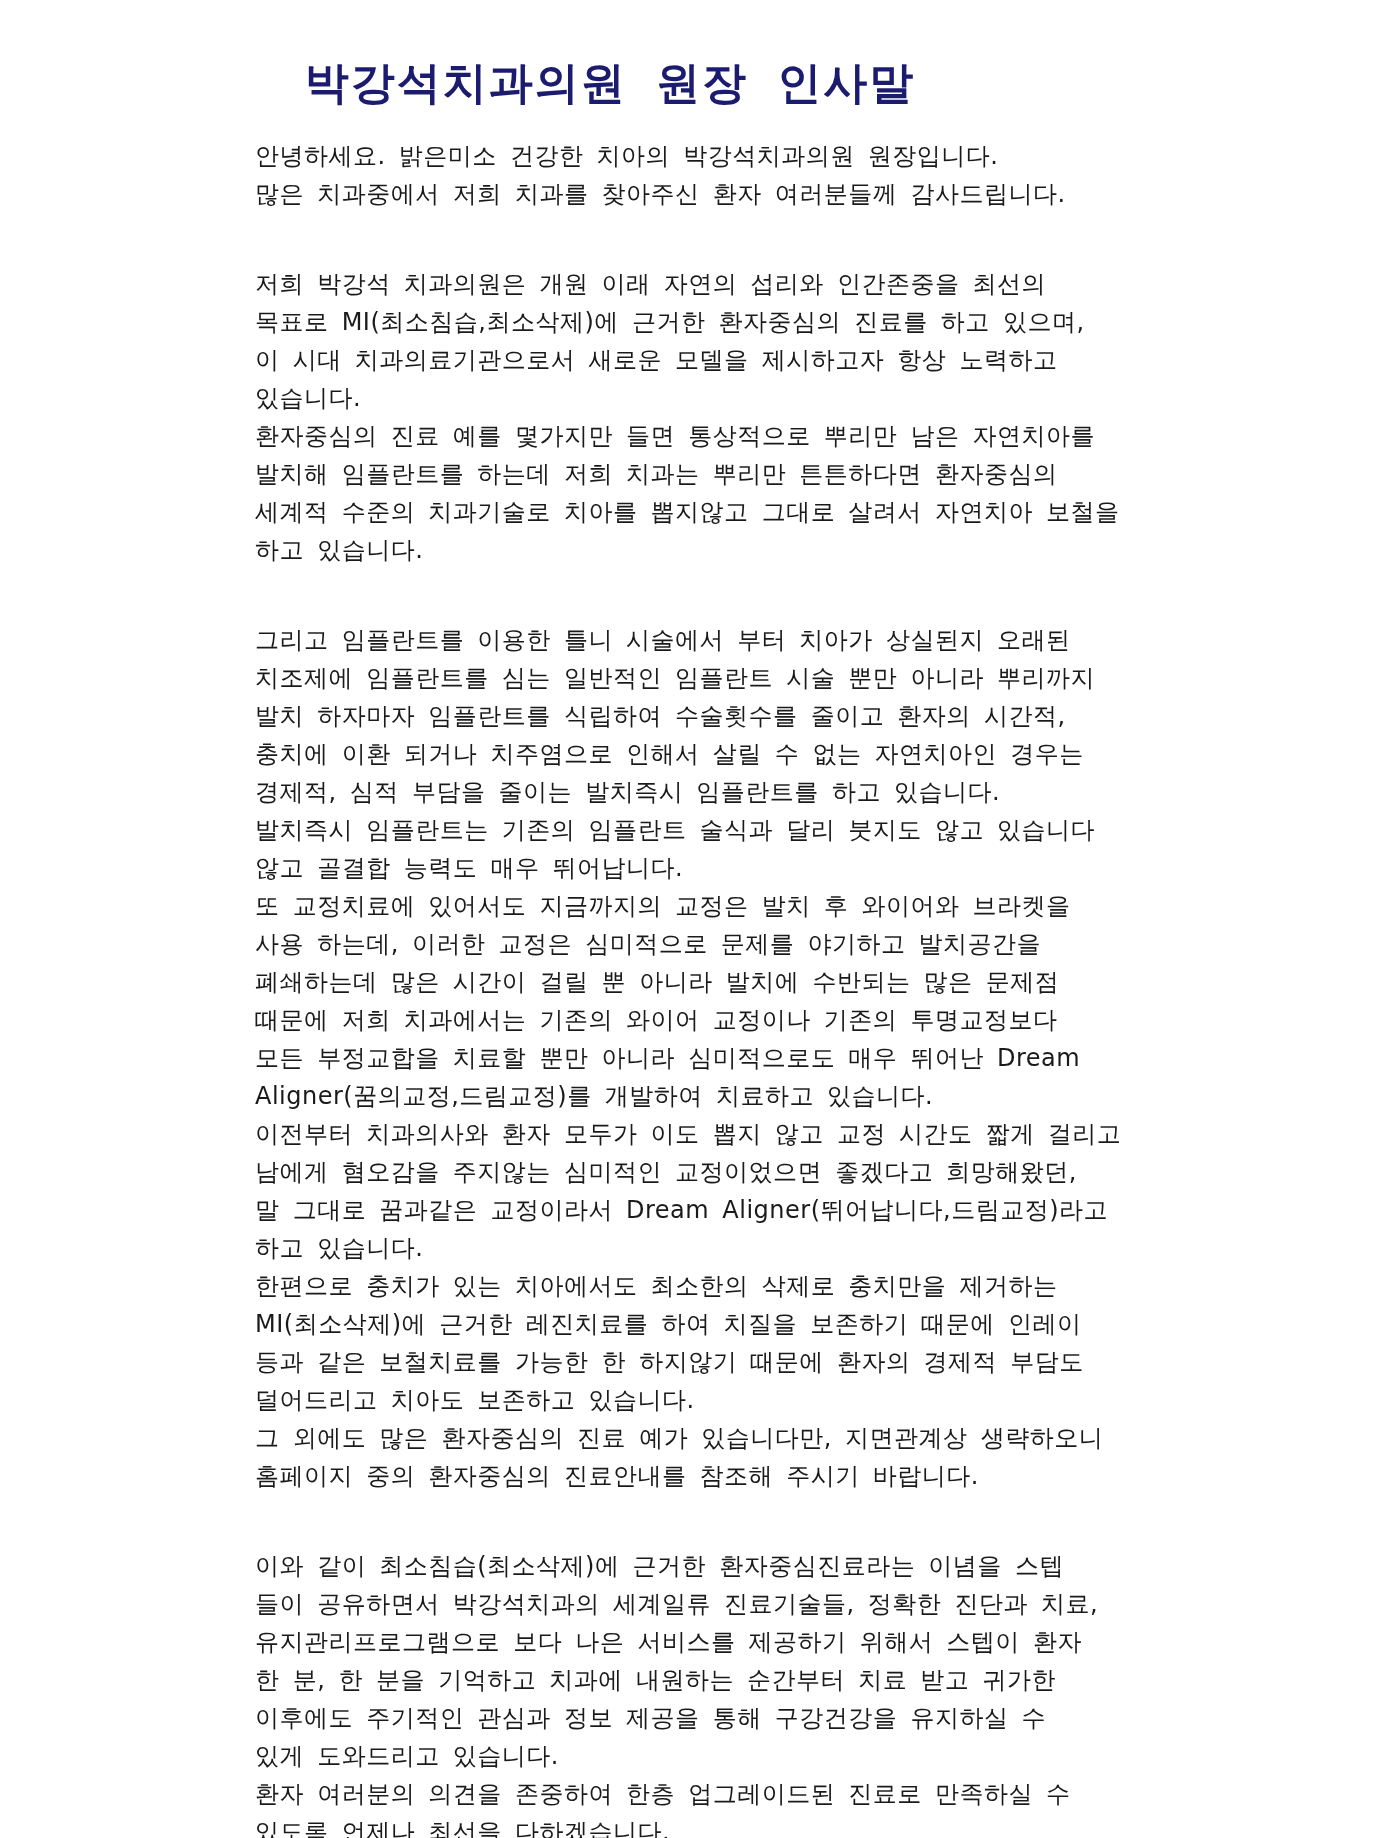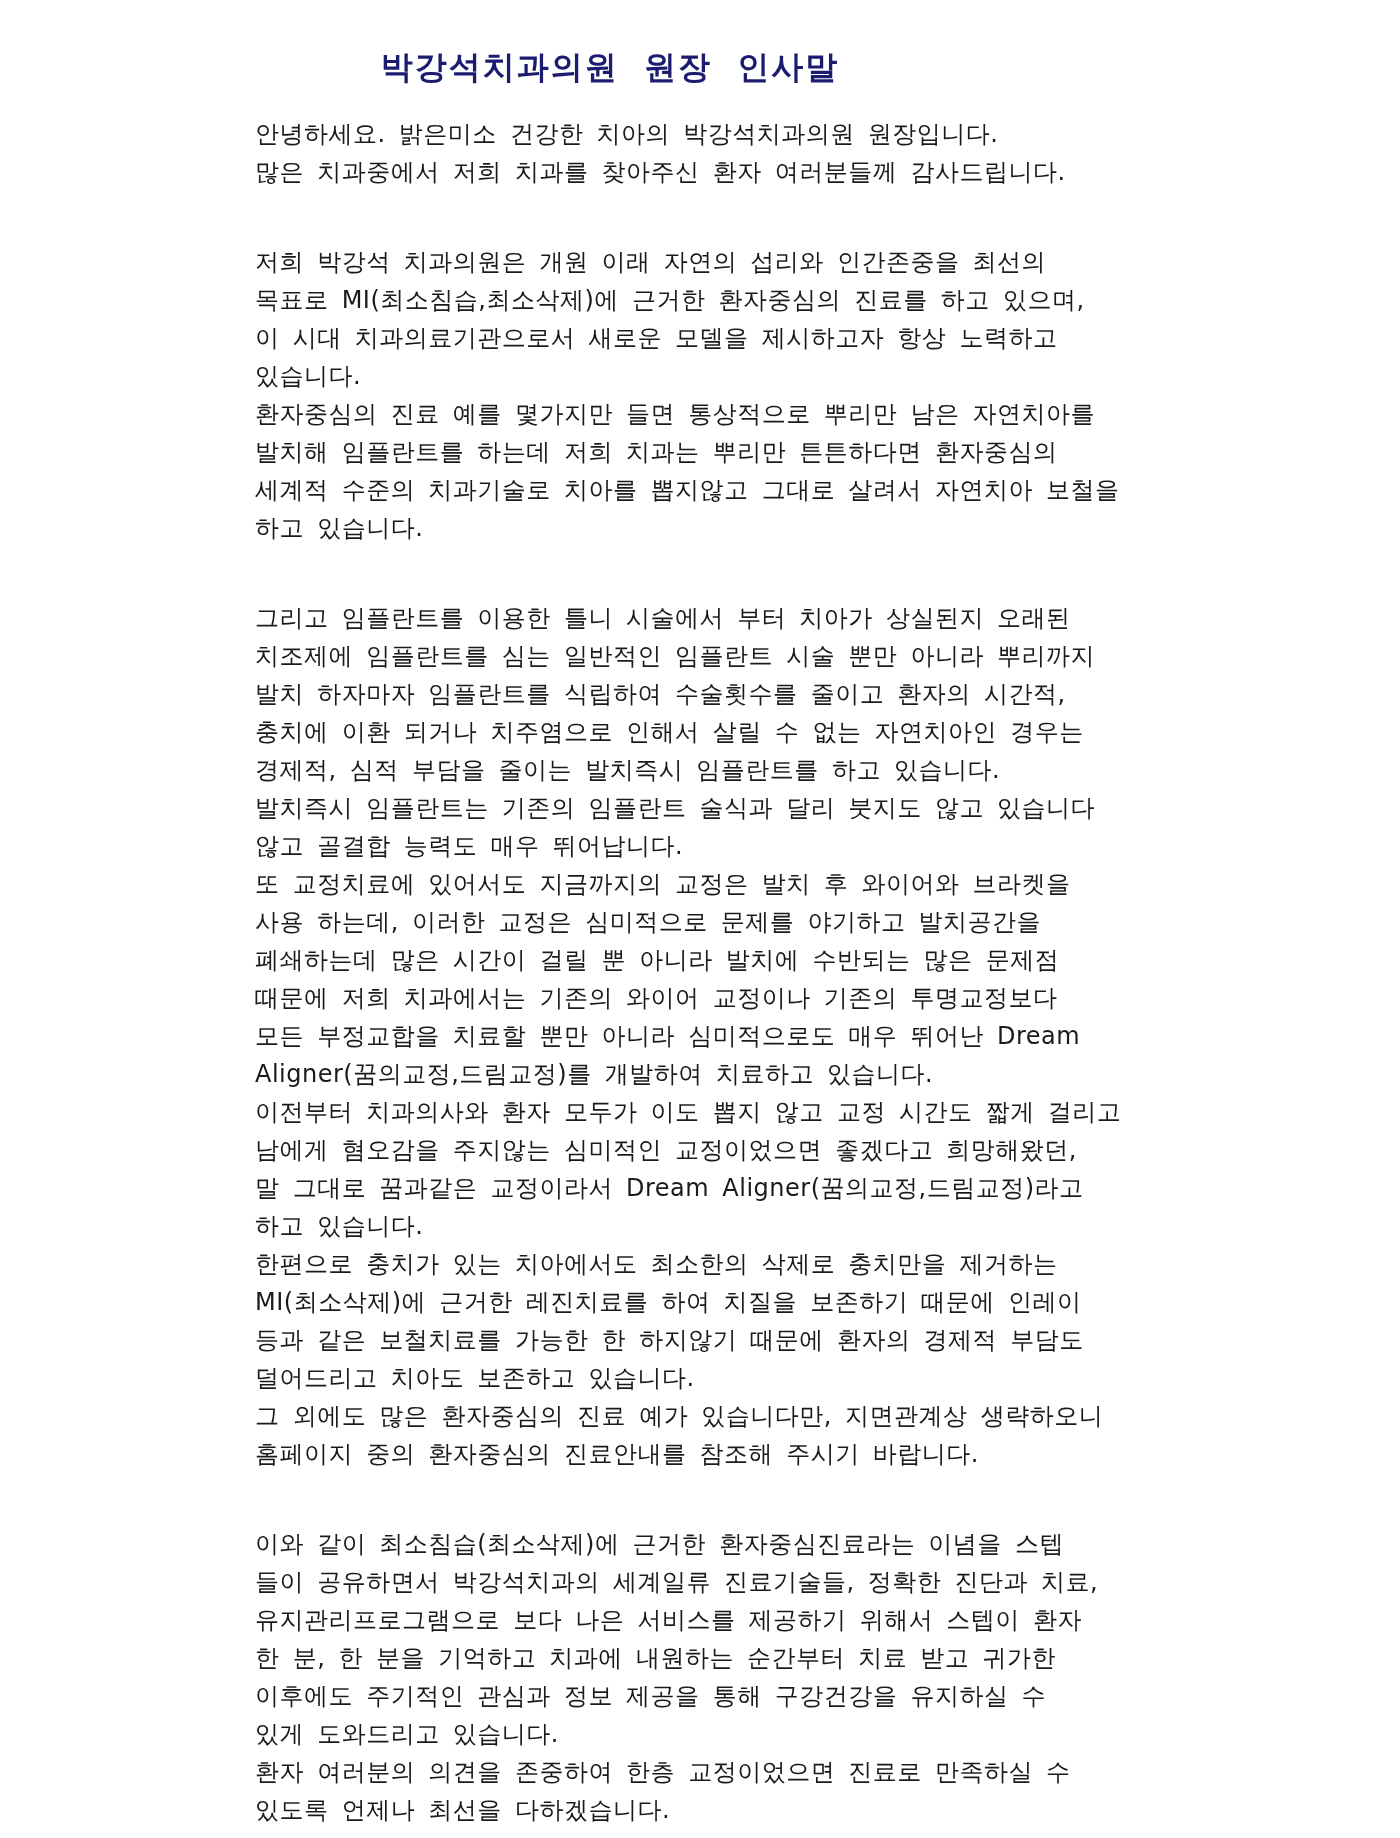--- a/index.html
+++ b/index.html
@@ -12,27 +12,27 @@
     height: 1838px;
     font-family: "DejaVu Sans", sans-serif;
     color: #1a1a1a;
   }
   .page {
     width: 710px;
     margin-left: 255px;
     padding-top: 38px;
   }
   .title {
-    font-size: 32px;
+    font-size: 44px;
     font-weight: bold;
     color: #1b1b6f;
     text-align: center;
     letter-spacing: 2px;
     word-spacing: 12px;
-    margin: 9px 0 26px 0;
+    margin: 16px 0 26px 0;
     line-height: 1.3;
     font-family: "DejaVu Serif", serif;
   }
   .doc-body {
     font-size: 24px;
     line-height: 38px;
     word-spacing: 5px;
     letter-spacing: 0.5px;
   }
   .paragraph { margin: 0; }
@@ -71,33 +71,33 @@
         <div class="line">발치즉시 임플란트는 기존의 임플란트 술식과 달리 붓지도 않고 있습니다</div>
         <div class="line">않고 골결합 능력도 매우 뛰어납니다.</div>
         <div class="line">또 교정치료에 있어서도 지금까지의 교정은 발치 후 와이어와 브라켓을</div>
         <div class="line">사용 하는데, 이러한 교정은 심미적으로 문제를 야기하고 발치공간을</div>
         <div class="line">폐쇄하는데 많은 시간이 걸릴 뿐 아니라 발치에 수반되는 많은 문제점</div>
         <div class="line">때문에 저희 치과에서는  기존의 와이어 교정이나 기존의 투명교정보다</div>
         <div class="line">모든 부정교합을 치료할 뿐만 아니라 심미적으로도 매우 뛰어난 Dream</div>
         <div class="line">Aligner(꿈의교정,드림교정)를 개발하여 치료하고 있습니다.</div>
         <div class="line">이전부터 치과의사와 환자 모두가 이도 뽑지 않고 교정 시간도 짧게 걸리고</div>
         <div class="line">남에게 혐오감을 주지않는 심미적인 교정이었으면 좋겠다고 희망해왔던,</div>
-        <div class="line">말 그대로 꿈과같은 교정이라서 Dream Aligner(꿈의교정,드림교정)라고</div>
+        <div class="line">말 그대로 꿈과같은 교정이라서 Dream Aligner(뛰어납니다,드림교정)라고</div>
         <div class="line">하고 있습니다.</div>
         <div class="line">한편으로 충치가 있는 치아에서도 최소한의 삭제로 충치만을 제거하는</div>
         <div class="line">MI(최소삭제)에 근거한 레진치료를 하여 치질을 보존하기 때문에 인레이</div>
         <div class="line">등과  같은 보철치료를 가능한 한 하지않기 때문에 환자의 경제적 부담도</div>
         <div class="line">덜어드리고 치아도 보존하고 있습니다.</div>
         <div class="line">그 외에도 많은 환자중심의 진료 예가 있습니다만, 지면관계상 생략하오니</div>
         <div class="line">홈페이지 중의 환자중심의 진료안내를 참조해 주시기 바랍니다.</div>
       </div>
       <div class="paragraph">
         <div class="line">이와 같이 최소침습(최소삭제)에 근거한 환자중심진료라는 이념을 스텝</div>
         <div class="line">들이 공유하면서 박강석치과의 세계일류 진료기술들, 정확한 진단과 치료,</div>
         <div class="line">유지관리프로그램으로 보다 나은 서비스를 제공하기 위해서 스텝이 환자</div>
         <div class="line">한 분, 한 분을 기억하고 치과에 내원하는 순간부터 치료 받고 귀가한</div>
         <div class="line">이후에도 주기적인 관심과 정보 제공을 통해 구강건강을 유지하실 수</div>
         <div class="line">있게 도와드리고 있습니다.</div>
-        <div class="line">환자 여러분의 의견을 존중하여 한층 교정이었으면 진료로 만족하실 수</div>
+        <div class="line">환자 여러분의 의견을 존중하여 한층 업그레이드된 진료로 만족하실 수</div>
         <div class="line">있도록 언제나 최선을 다하겠습니다.</div>
       </div>
     </div>
 </div>
 
 </body></html>

